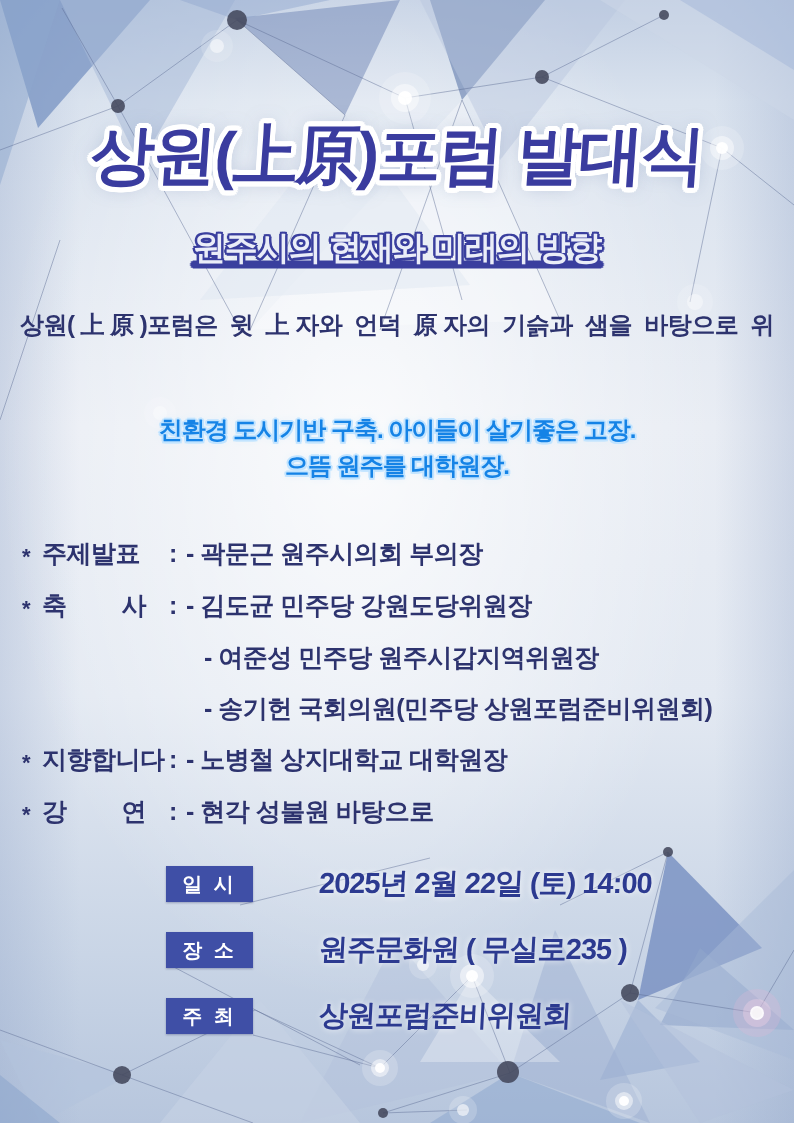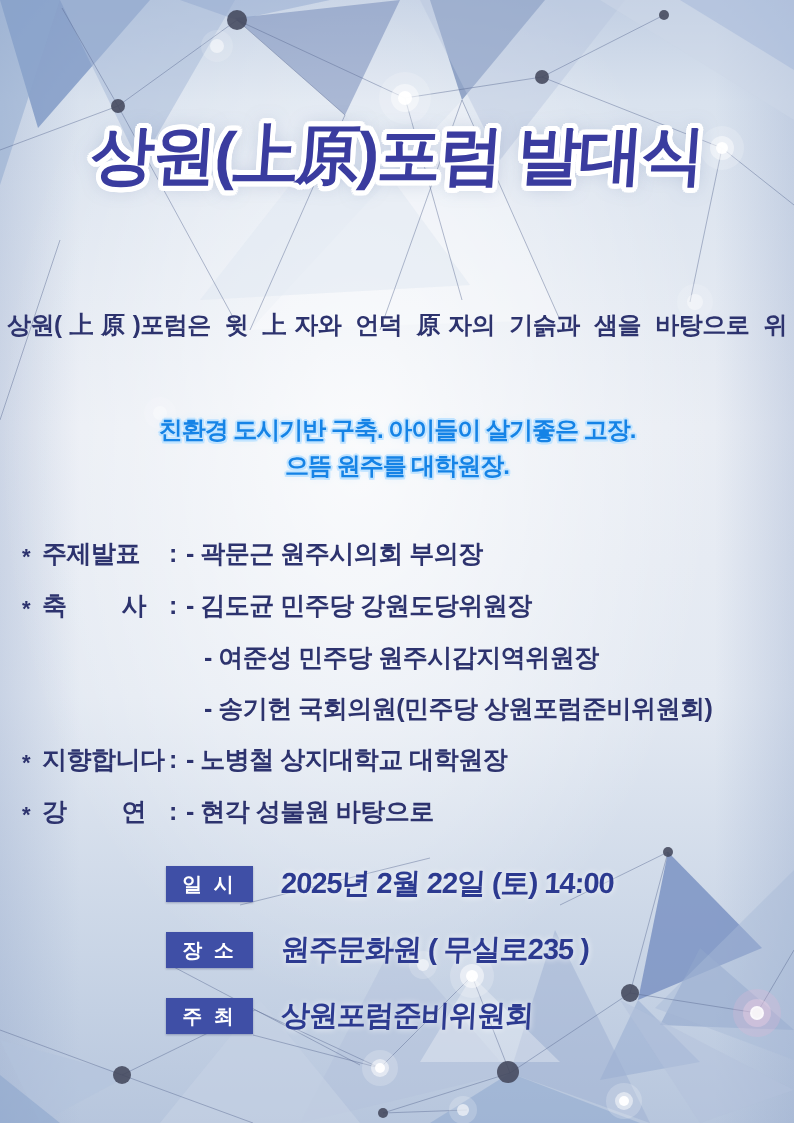--- a/index.html
+++ b/index.html
@@ -34,21 +34,21 @@
     text-shadow:
       2.5px 0 #3a3f9e,-2.5px 0 #3a3f9e,0 2.5px #3a3f9e,0 -2.5px #3a3f9e,
       1.8px 1.8px #3a3f9e,1.8px -1.8px #3a3f9e,-1.8px 1.8px #3a3f9e,-1.8px -1.8px #3a3f9e;
     text-decoration:underline;text-decoration-color:#3a3f9e;
     text-decoration-thickness:3px;text-underline-offset:4px;
     white-space:nowrap;
   }
 
   
   .intro{
-    top:301px;padding:0 7px;box-sizing:border-box;
+    top:301px;padding:0 20px;box-sizing:border-box;
     font-size:24px;font-weight:700;letter-spacing:-.5px;
     color:#2d336e;line-height:47px;
   }
   .intro > div{text-align:justify;text-align-last:justify;}
 
   
   .slogan{
     top:412px;text-align:center;
     font-size:24px;font-weight:800;letter-spacing:-1px;
     color:#1583e6;line-height:36px;
@@ -64,21 +64,21 @@
     font-size:25px;font-weight:700;letter-spacing:-.5px;
     color:#2d336e;line-height:51px;white-space:nowrap;
   }
   .prow .bullet{display:inline-block;width:20px;font-size:22px;position:relative;top:2px;}
   .prow .plabel{display:inline-block;width:104px;margin-right:20px;text-align:justify;text-align-last:justify;}
   .prow .pcolon{display:inline-block;width:14px;margin-right:6px;text-align:center;}
   .prow.cont{padding-left:18px;}
 
   
   .details{top:864px;left:166px;position:absolute;width:600px;}
-  .drow{display:flex;align-items:center;margin-bottom:26px;}
+  .drow{display:flex;align-items:center;margin-bottom:26px;gap:38px;}
   .dlabel{
     width:87px;height:36px;background:#3f4fa6;color:#ffffff;
     font-size:20px;font-weight:700;letter-spacing:3px;
     display:flex;align-items:center;justify-content:center;
     box-shadow:0 1px 2px rgba(40,50,100,.35);flex:0 0 87px;
   }
   .dvalue{
     margin-left:28px;font-size:29px;font-weight:800;letter-spacing:-1px;
     color:#2c3a90;transform:skewX(-3deg);white-space:nowrap;
     text-shadow:0 0 6px rgba(255,255,255,.8);
@@ -194,20 +194,21 @@
     </g>
 
     <g>
       <circle cx="757" cy="1013" r="24" fill="#e8b8d8" fill-opacity=".25"></circle>
       <circle cx="757" cy="1013" r="14" fill="#f5d5e8" fill-opacity=".35"></circle>
       <circle cx="757" cy="1013" r="7" fill="#ffffff" fill-opacity=".9"></circle>
     </g>
   </svg>
 
   <div class="layer title">상원(上原)포럼 발대식</div>
+  <div class="layer subtitle">원주시의 현재와 미래의 방향</div>
 
   <div class="layer intro">
     <div>상원(上原)포럼은 윗 上자와 언덕 原자의 기슭과 샘을 바탕으로 위</div>
   </div>
 
   <div class="layer slogan">
     <div>친환경 도시기반 구축. 아이들이 살기좋은 고장.</div>
     <div>으뜸 원주를 대학원장.</div>
   </div>
 

